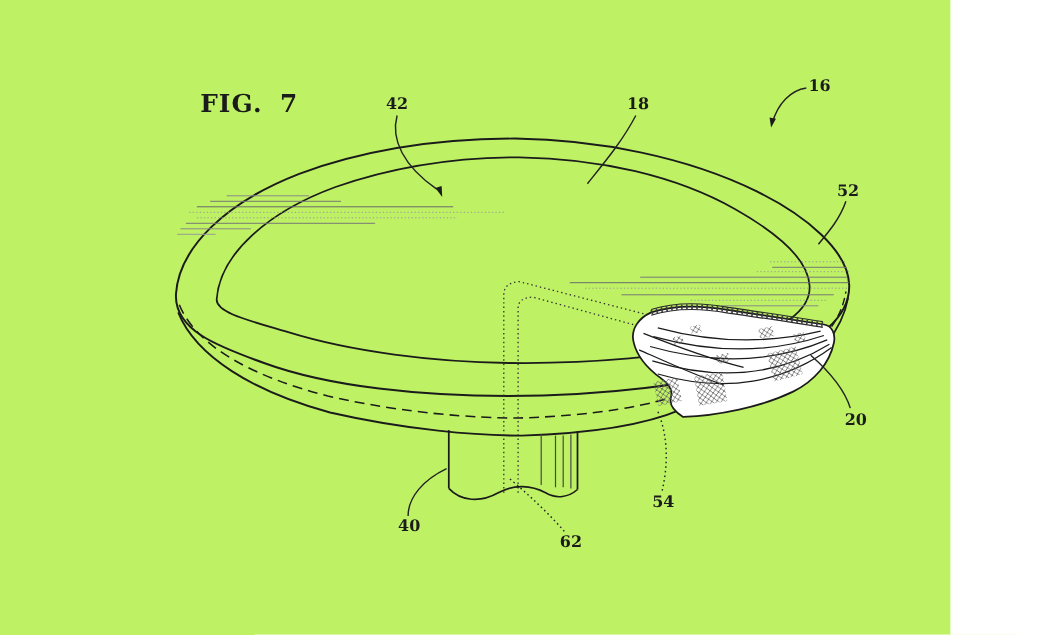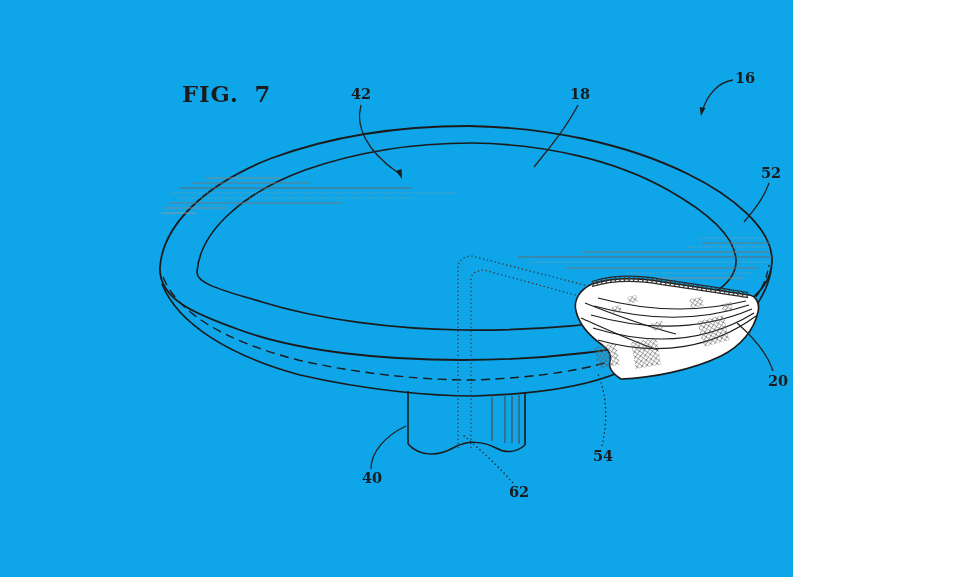--- a/index.html
+++ b/index.html
@@ -2,23 +2,23 @@
 <html><head>
 <meta charset="utf-8">
 <style>
   html, body {
     margin: 0;
     padding: 0;
     background: #ffffff;
   }
   .stage {
     position: relative;
-    width: 793px;
+    width: 864px;
     height: 577px;
-    background: #0ea5e9;
+    background: #bef264;
     overflow: hidden;
     font-family: "DejaVu Serif", "Liberation Serif", serif;
   }
   svg { display: block; }
   text {
     font-family: "DejaVu Serif", "Liberation Serif", serif;
     font-weight: bold;
     fill: #1b1b1b;
   }
   .fig-title {

